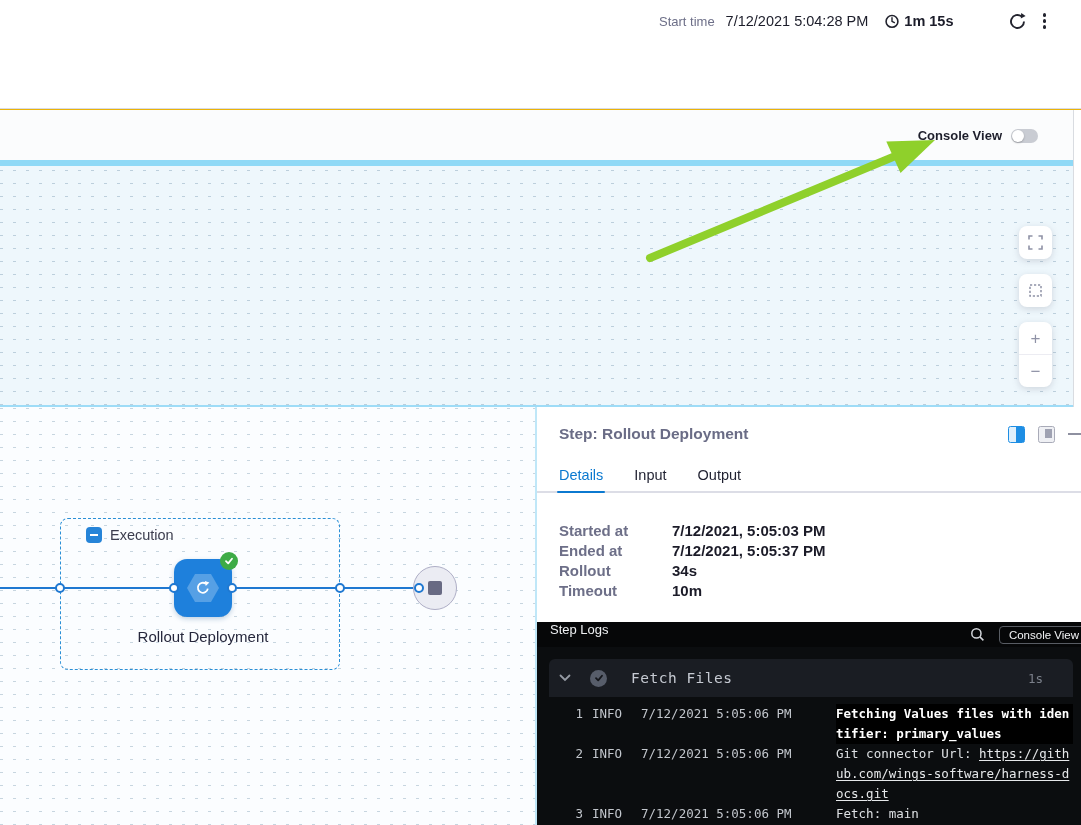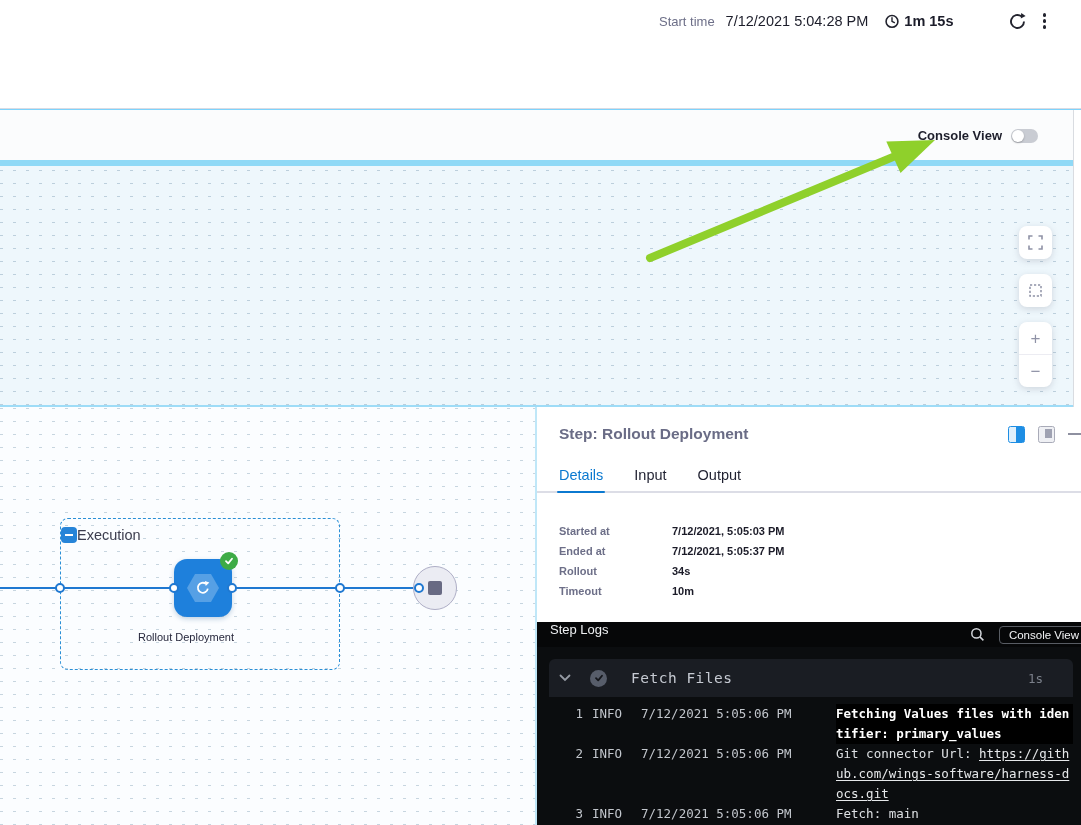--- a/index.html
+++ b/index.html
@@ -1,19 +1,19 @@
 <!DOCTYPE html>
 <html><head>
 <meta charset="utf-8">
 <style>
   * { margin:0; padding:0; box-sizing:border-box; }
   html,body { width:1081px; height:825px; overflow:hidden; background:#fff;
     font-family:"Liberation Sans", sans-serif; }
   .abs { position:absolute; }
-  #stage { position:relative; width:1081px; height:825px; background:#7dd3fc; }
+  #stage { position:relative; width:1081px; height:825px; background:#eab308; }
 
   
   #top-header { left:0; top:0; width:1081px; height:109px; background:#fff;
     border-bottom:1px solid #d9dbe3; }
   #header-right { position:absolute; right:33px; top:8px; height:26px;
     display:flex; align-items:center; }
   .start-time-label { font-size:13px; color:#6d6f88; }
   .start-time-value { font-size:14.5px; color:#1c1d2a; font-weight:400; margin-left:11px; }
   .duration-wrap { display:flex; align-items:center; margin-left:16px; }
   .duration-text { font-size:14.5px; color:#1c1d2a; font-weight:700; margin-left:4px; }
@@ -62,41 +62,41 @@
     background:#fff; border-radius:8px; box-shadow:0 2px 7px rgba(96,97,112,.22);
     display:flex; flex-direction:column; }
   #ctl-zoom button { flex:1; background:none; border:none; cursor:pointer;
     font-size:17px; color:#8f92a6; line-height:1; }
   #ctl-zoom button:first-child { border-bottom:1px solid #ececf2; }
 
   
   #connector { left:0; top:587px; width:419px; height:2px; background:#1f78d1; z-index:7; }
   #exec-group { left:60px; top:518px; width:280px; height:152px;
     border:1px dashed #2a8fd6; border-radius:8px; z-index:8; }
-  #exec-header { position:absolute; left:0; top:8px; display:flex;
-    align-items:center; gap:0; }
+  #exec-header { position:absolute; left:25px; top:8px; display:flex;
+    align-items:center; gap:8px; }
   #exec-collapse { width:16px; height:16px; border-radius:4px; background:#2684d8;
     display:flex; align-items:center; justify-content:center; cursor:pointer; border:none; }
   #exec-collapse i { width:8px; height:2px; background:#fff; display:block; }
   .exec-label { font-size:14.5px; color:#3c3d4e; font-weight:500; }
 
   .port { position:absolute; width:10px; height:10px; border-radius:50%;
     background:#fff; border:2px solid #1f78d1; z-index:12; }
 
   #step-node { left:174px; top:559px; width:58px; height:58px; background:#1e80dc;
     border-radius:13px; z-index:10; display:flex; align-items:center;
     justify-content:center; cursor:pointer; box-shadow:0 2px 5px rgba(20,80,140,.25); }
   #node-hex { width:32px; height:28px; background:rgba(255,255,255,.25);
     clip-path:polygon(25% 0,75% 0,100% 50%,75% 100%,25% 100%,0 50%);
     display:flex; align-items:center; justify-content:center; }
   #node-badge { position:absolute; right:-6px; top:-7px; width:18px; height:18px;
     border-radius:50%; background:#3dab46; display:flex; align-items:center;
     justify-content:center; z-index:11; }
-  #node-label { left:106px; top:626px; width:160px; text-align:center;
-    font-size:11px; line-height:22px; color:#26273c; z-index:9; }
+  #node-label { left:123px; top:626px; width:160px; text-align:center;
+    font-size:15px; line-height:22px; color:#26273c; z-index:9; }
 
   #end-node { left:413px; top:566px; width:44px; height:44px; border-radius:50%;
     background:#ebecf3; border:1.5px solid #aeaec6; z-index:10; display:flex;
     align-items:center; justify-content:center; }
   #end-node i { width:14px; height:14px; background:#686a83; border-radius:2px; display:block; }
 
   
   #right-strip { left:1073px; top:110px; width:8px; height:715px; background:#fff;
     border-left:1px solid #d9dce1; }
 
@@ -120,21 +120,21 @@
     position:relative; }
   #tabs::after { content:""; position:absolute; left:0; right:0; bottom:-2px;
     height:2px; background:#dcdde6; }
   .tab { font-size:14.5px; color:#1f2030; padding-bottom:8px; position:relative;
     cursor:pointer; background:none; border:none; font-family:inherit; }
   .tab.active { color:#0b79d0; }
   .tab.active::after { content:""; position:absolute; left:-2px; right:-2px;
     bottom:-2px; height:2.5px; background:#0b79d0; z-index:1; border-radius:1px; }
 
   #detail-rows { margin-top:30px; }
-  .detail-row { display:flex; font-size:11px; line-height:20px; }
+  .detail-row { display:flex; font-size:15px; line-height:20px; }
   .detail-label { width:113px; color:#6d6f88; font-weight:600; }
   .detail-value { color:#1b1b28; font-weight:700; }
 
   
   #logs { flex:1; display:flex; flex-direction:column; min-height:0; }
   #logs-bar { height:25px; background:#060708; display:flex; 
     padding:0 14px 0 13px; flex:0 0 25px; }
   .logs-bar-title { color:#eef0f2; font-size:13px; }
   #logs-bar-right { margin-left:auto; display:flex; align-items:center; gap:14px; }
   #console-view-btn { background:transparent; border:1px solid #585c63; border-radius:4px;

